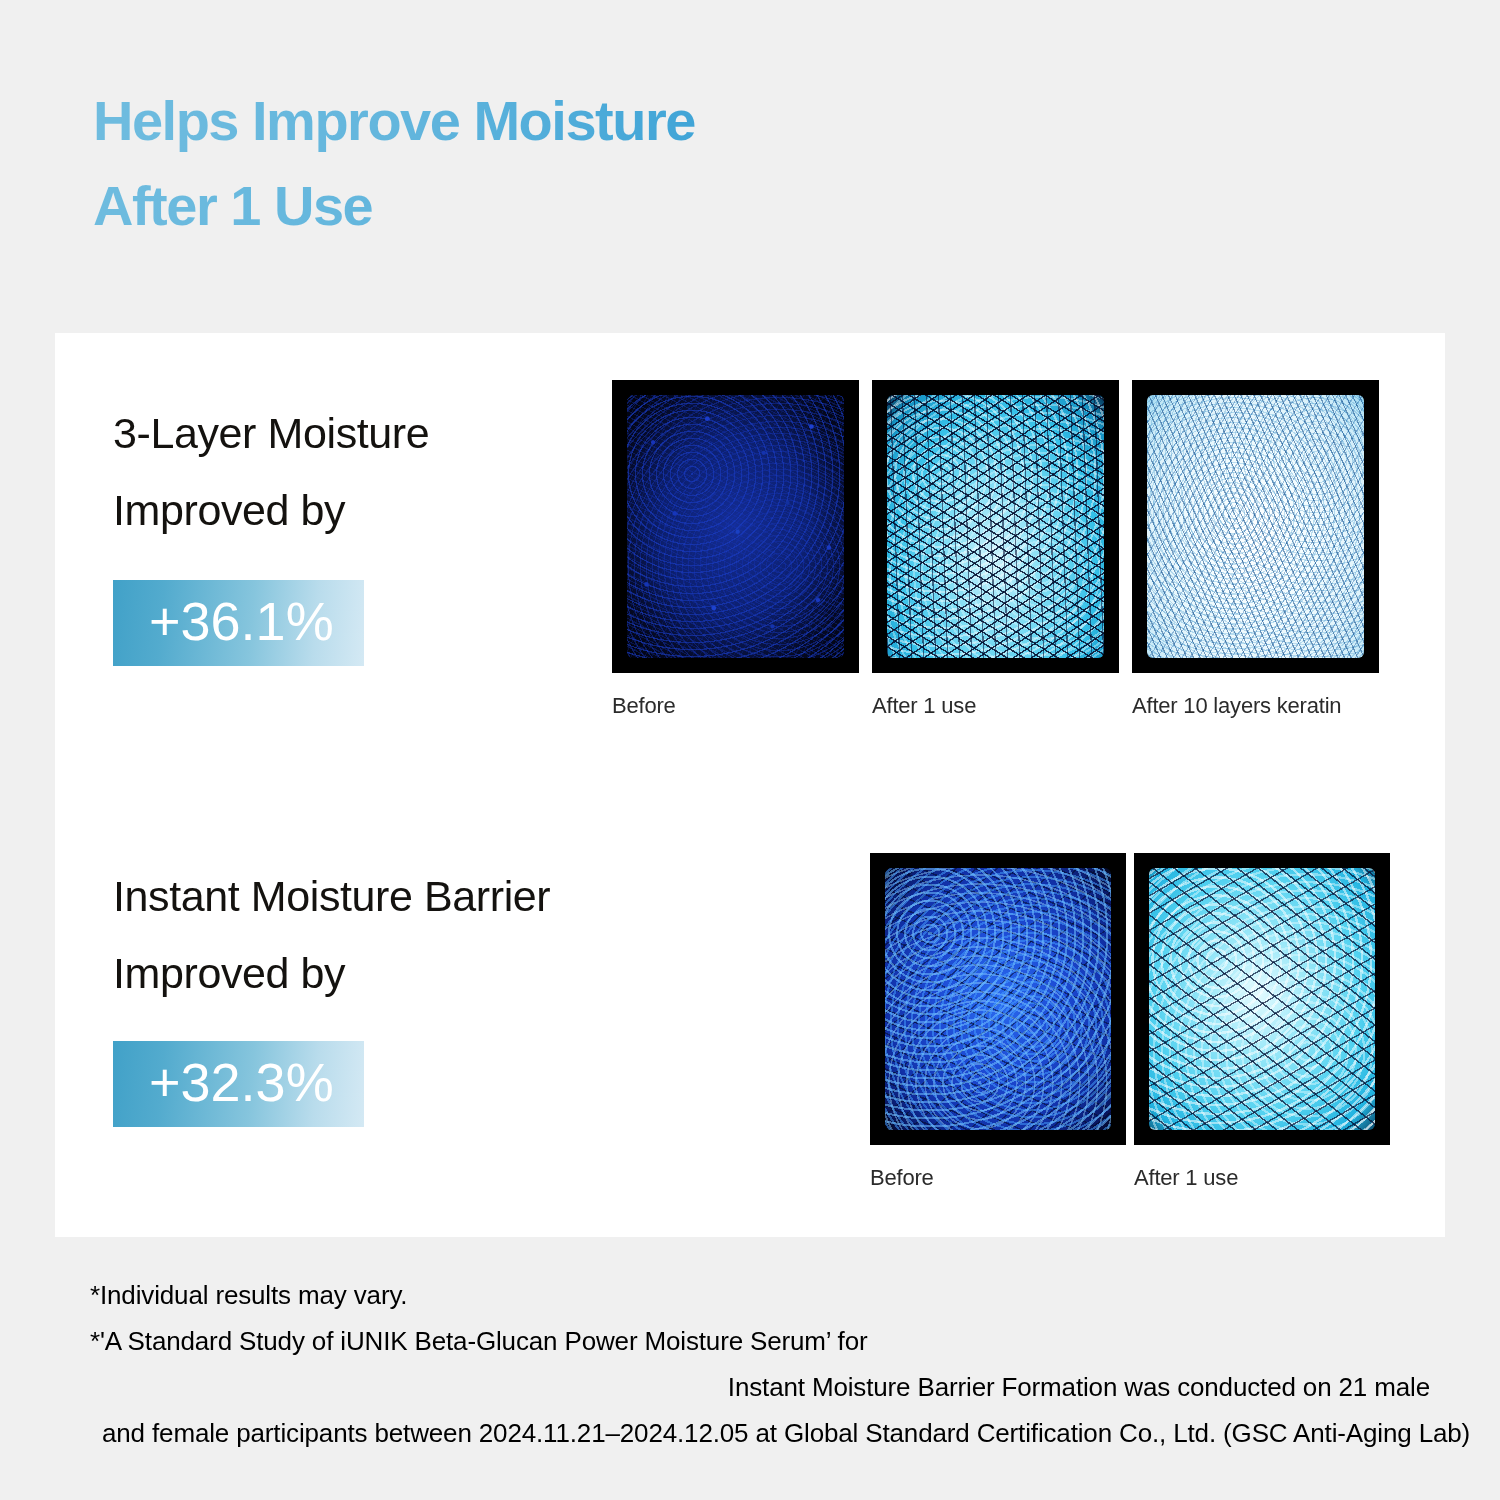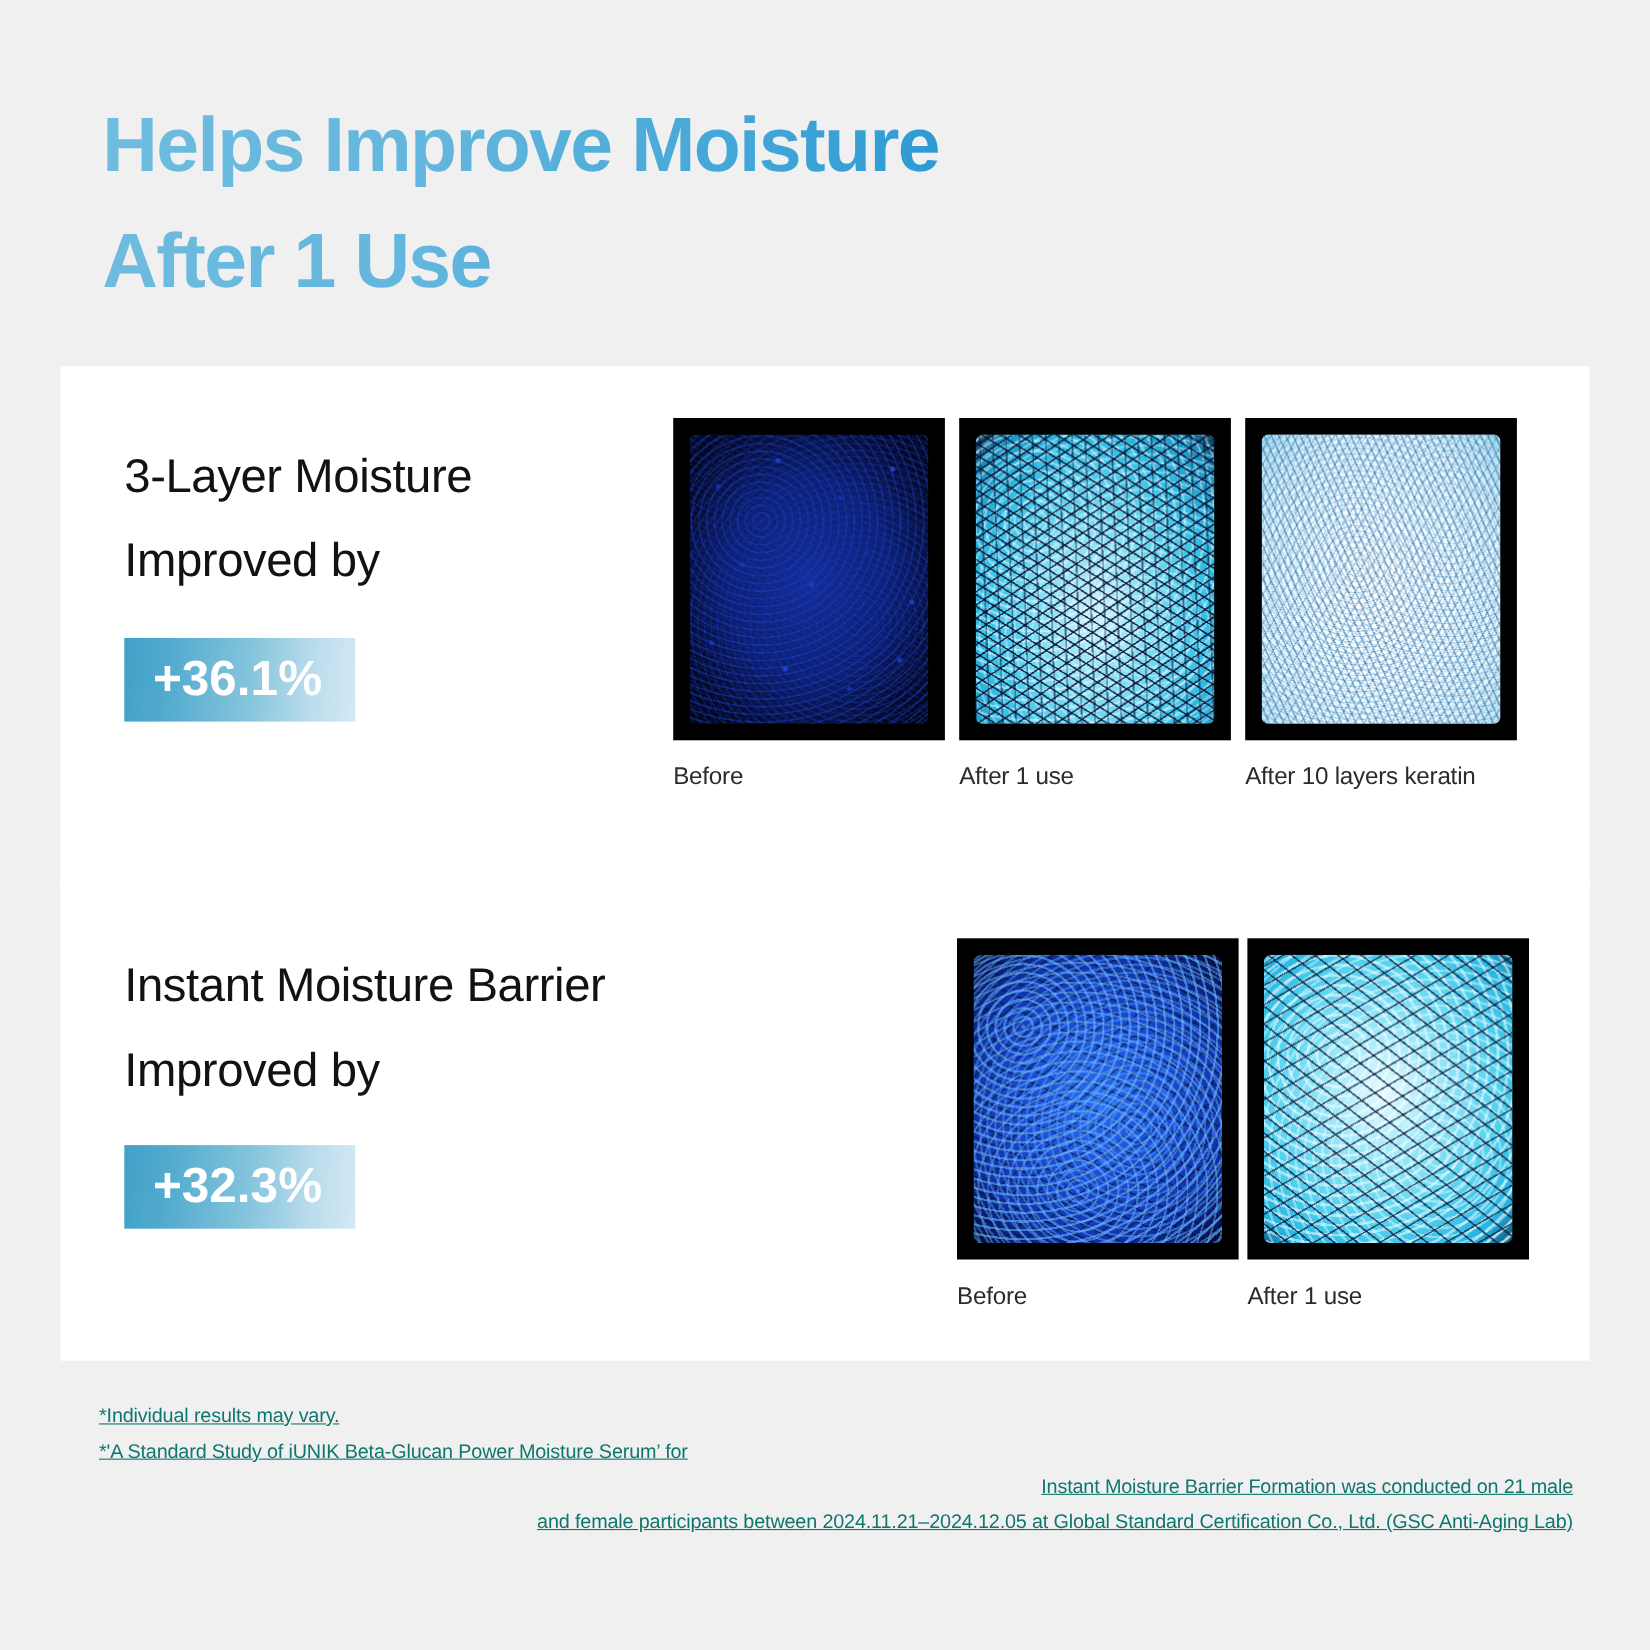--- a/index.html
+++ b/index.html
@@ -14,21 +14,21 @@
     overflow: hidden;
     position: relative;
   }
 
   
   .headline {
     position: absolute;
     left: 93px;
     top: 78px;
     width: 1100px;
-    font-size: 70px;
+    font-size: 56px;
     font-weight: bold;
     line-height: 1.52;
     letter-spacing: -1.5px;
     background: linear-gradient(100deg, #6fbcdf 0%, #63b6dd 28%, #3ba2d6 58%, #1b8fd0 82%, #1389cd 100%);
     -webkit-background-clip: text;
     background-clip: text;
     color: transparent;
     -webkit-text-fill-color: transparent;
     white-space: pre-line;
   }
@@ -55,25 +55,25 @@
     font-weight: 400;
     color: #14120f;
     line-height: 1.78;
     letter-spacing: -0.4px;
     white-space: pre-line;
   }
 
   .badge {
     display: inline-block;
     margin-top: 32px;
-    padding: 14px 30px 16px 26px;
+    padding: 14px 30px 16px 36px;
     background: linear-gradient(95deg, #41a1c8 0%, #53abce 20%, #86c5dd 55%, #b9dcec 80%, #d4e9f4 100%);
     color: #ffffff;
-    font-size: 45px;
-    font-weight: bold;
+    font-size: 54px;
+    font-weight: normal;
     letter-spacing: 0px;
     line-height: 1.03;
   }
   #card-2 .badge { margin-top: 30px; }
 
   
   .panels {
     position: absolute;
     display: flex;
   }
@@ -179,26 +179,25 @@
   }
 
   
   .footnotes {
     position: absolute;
     left: 90px;
     top: 1272px;
     width: 1340px;
   }
   .footnote-line {
-    font-size: 18px;
-    color: #0f766e;
+    font-size: 26px;
+    color: #000000;
     line-height: 1.77;
     letter-spacing: -0.15px;
     white-space: nowrap;
-    text-decoration: underline;
   }
   .footnote-indent { padding-left: 12px; text-align: right; }
 </style>
 </head>
 <body>
 
 <div class="headline">Helps Improve Moisture
 After 1 Use</div>
 
 <div class="card" id="card-1">

